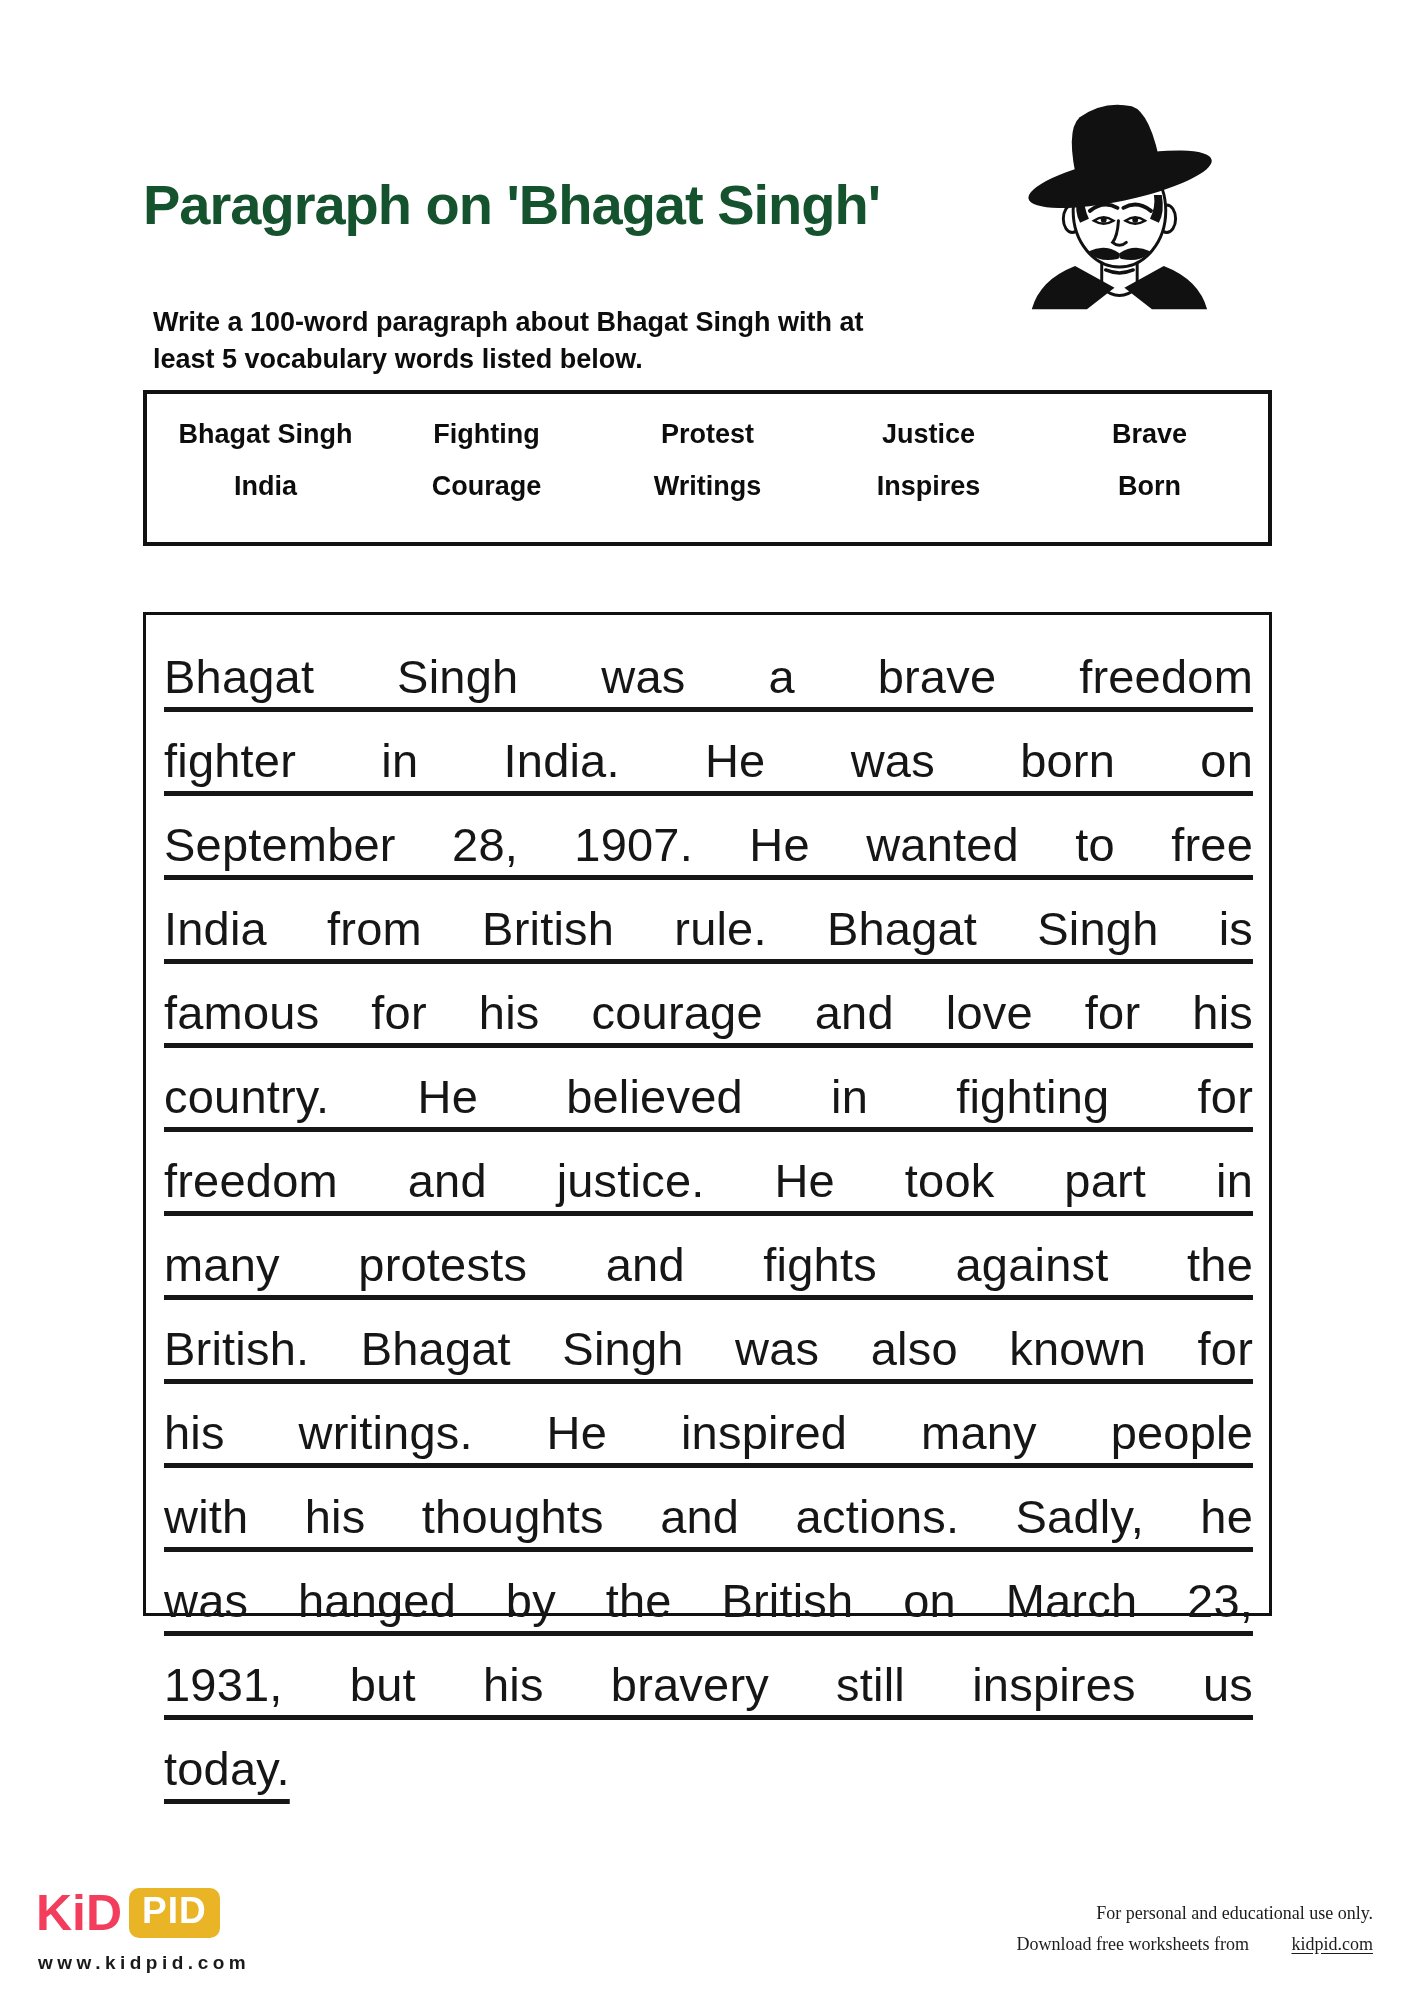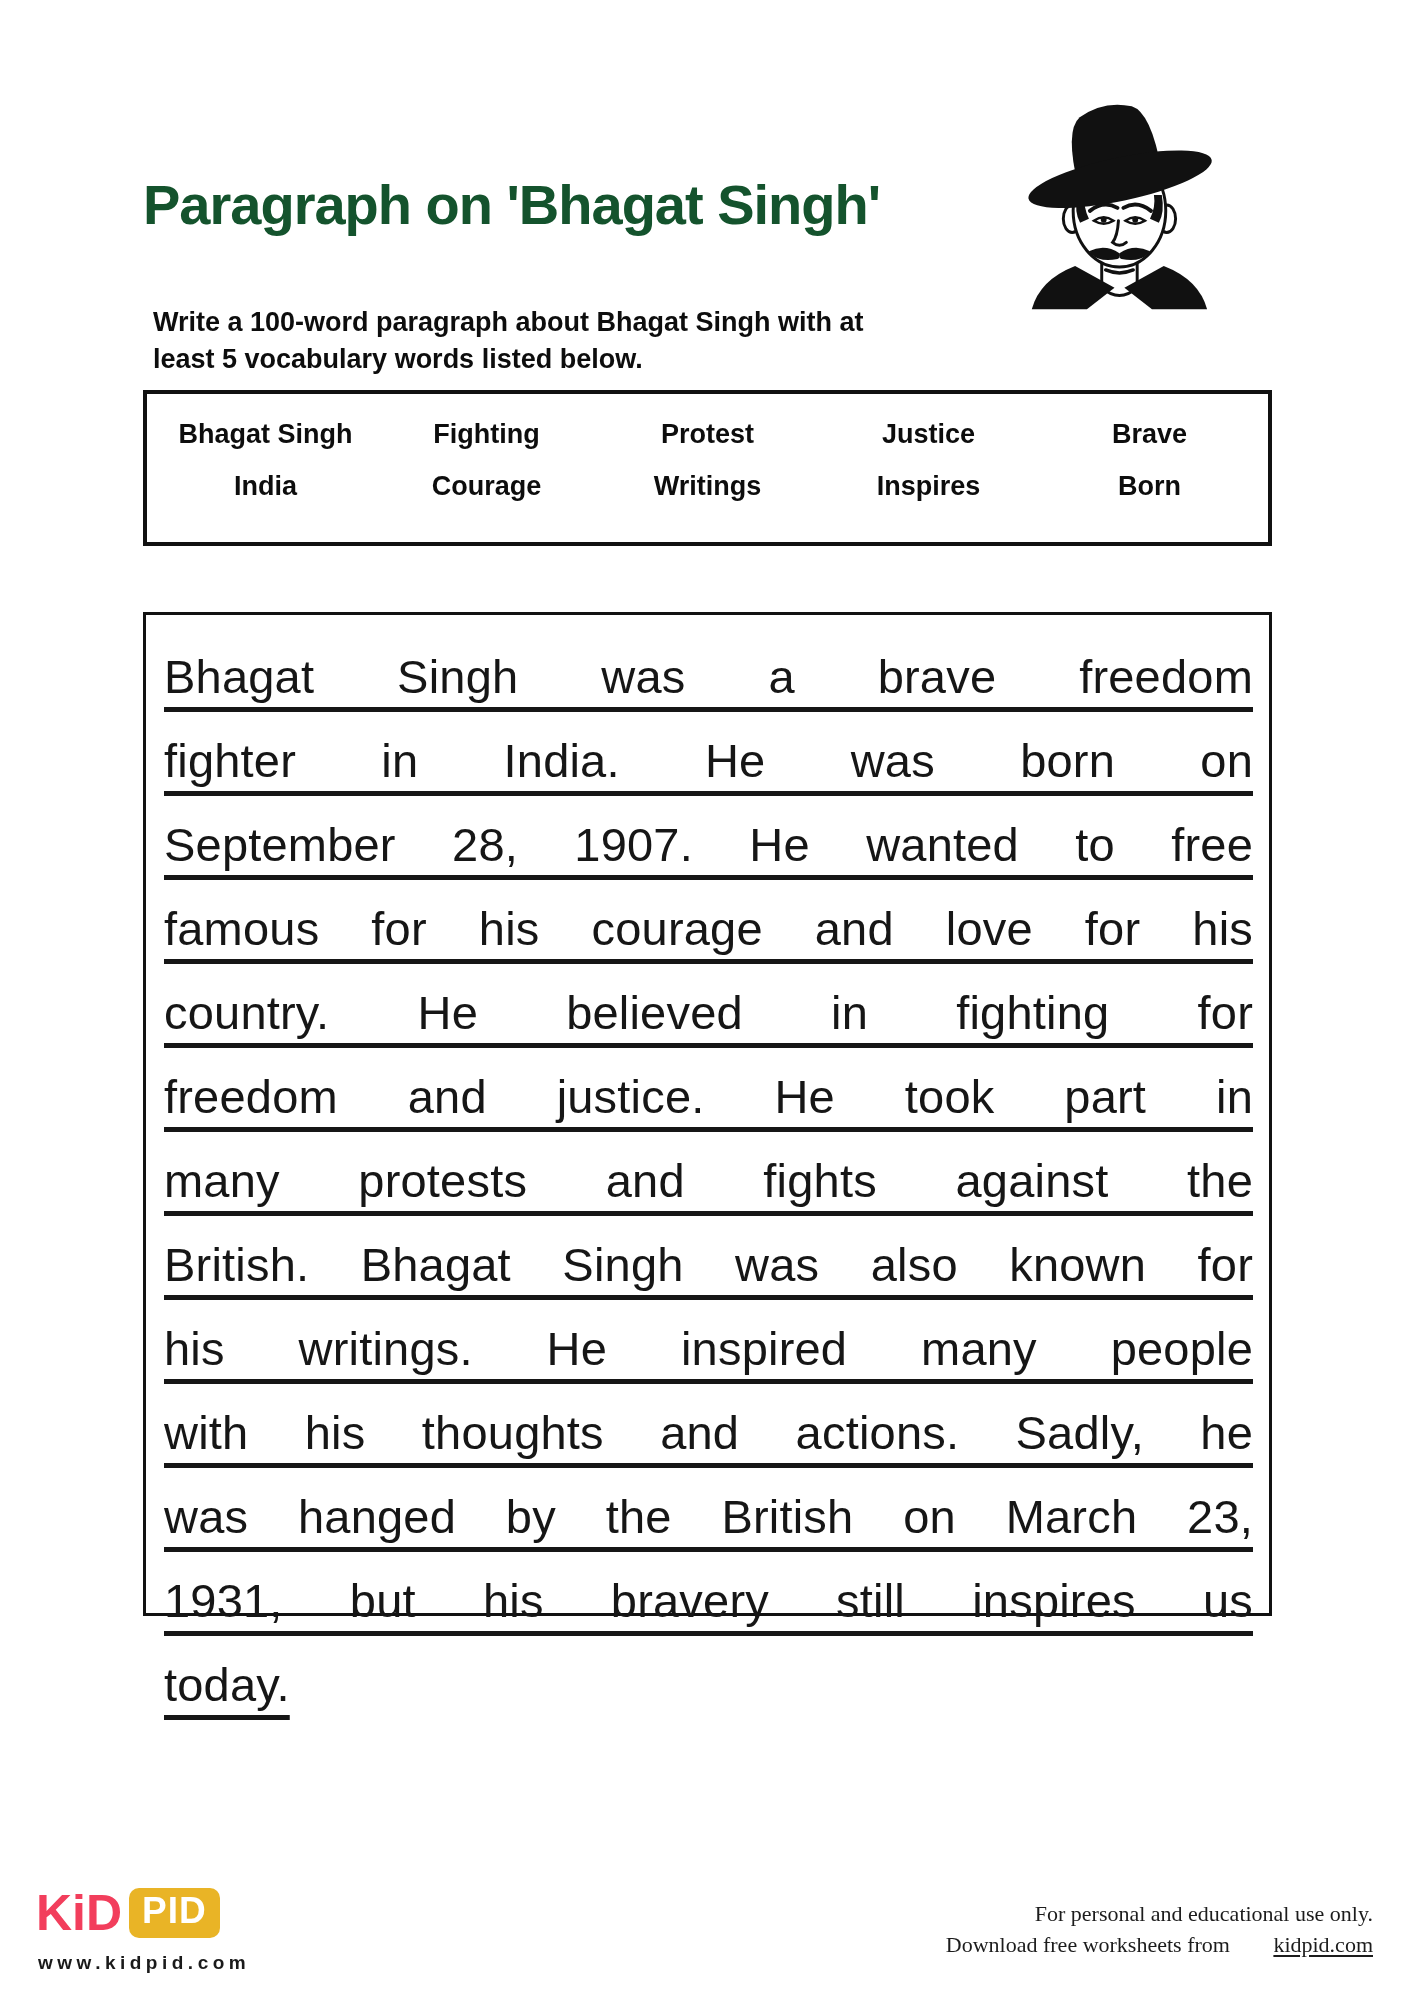--- a/index.html
+++ b/index.html
@@ -127,21 +127,21 @@
     font-weight: 600;
     letter-spacing: 4.5px;
     color: #1a1a1a;
   }
   .footer-note {
     position: absolute;
     right: 41px;
     top: 1898px;
     text-align: right;
     font-family: "Liberation Serif", serif;
-    font-size: 22px;
+    font-size: 18px;
     line-height: 31px;
     color: #1c1c1c;
   }
   .kidpid-link {
     color: #1c1c1c;
     text-decoration: underline;
     text-underline-offset: 3px;
     cursor: pointer;
     margin-left: 38px;
   }
@@ -203,20 +203,21 @@
     <div class="vocab-word">Courage</div>
     <div class="vocab-word">Writings</div>
     <div class="vocab-word">Inspires</div>
     <div class="vocab-word">Born</div>
   </div>
 
   <div class="para-box">
     <div class="pline">Bhagat Singh was a brave freedom</div>
     <div class="pline">fighter in India. He was born on</div>
     <div class="pline">September 28, 1907. He wanted to free</div>
+    <div class="pline">India from British rule. Bhagat Singh is</div>
     <div class="pline">famous for his courage and love for his</div>
     <div class="pline">country. He believed in fighting for</div>
     <div class="pline">freedom and justice. He took part in</div>
     <div class="pline">many protests and fights against the</div>
     <div class="pline">British. Bhagat Singh was also known for</div>
     <div class="pline">his writings. He inspired many people</div>
     <div class="pline">with his thoughts and actions. Sadly, he</div>
     <div class="pline">was hanged by the British on March 23,</div>
     <div class="pline">1931, but his bravery still inspires us</div>
     <div class="pline last">today.</div>

